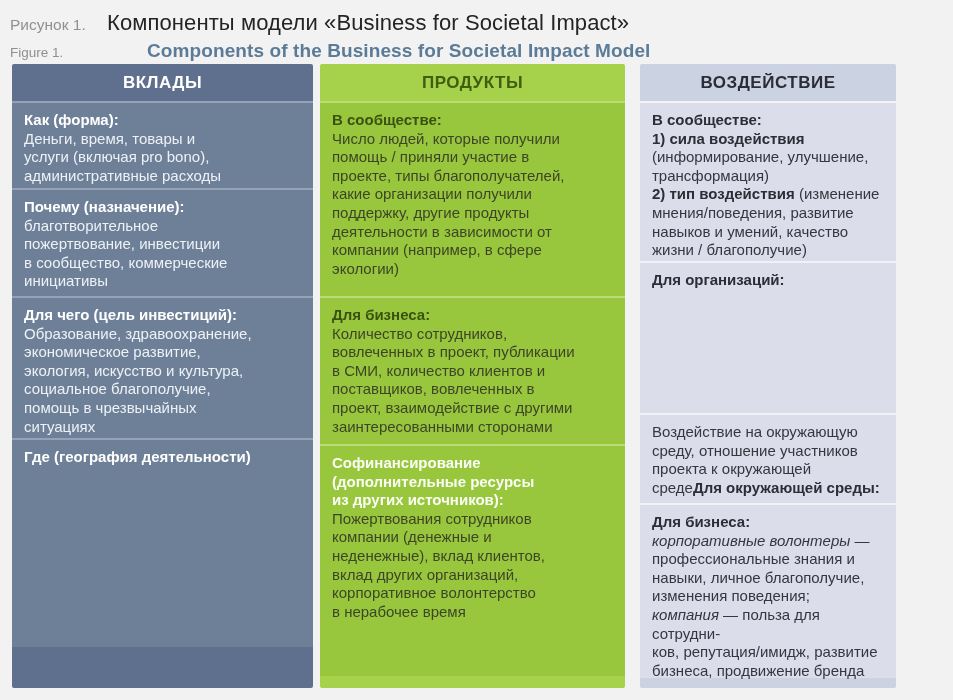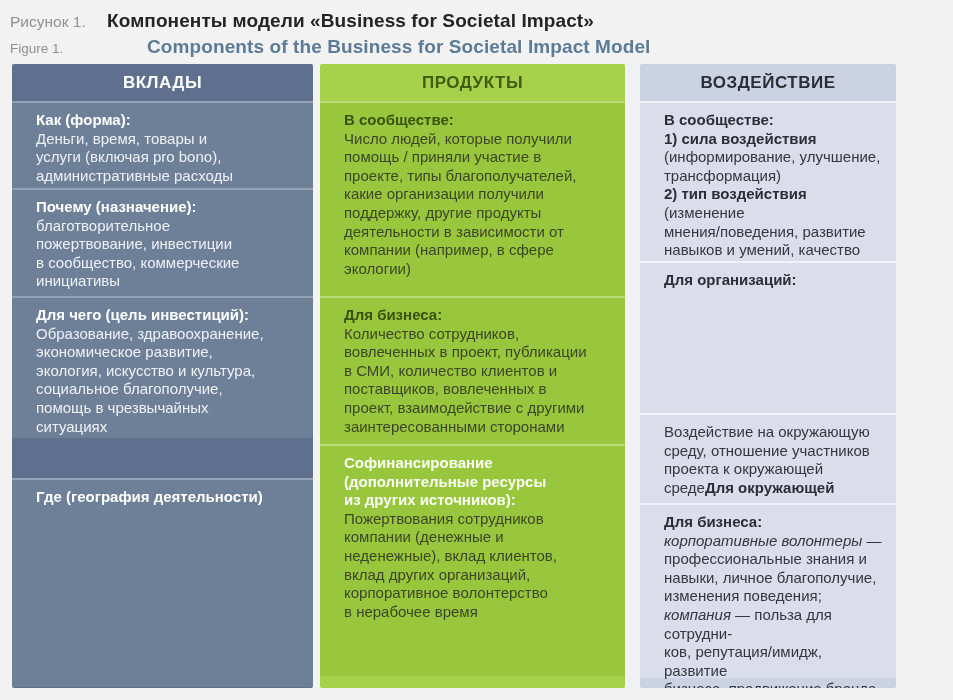--- a/index.html
+++ b/index.html
@@ -8,54 +8,54 @@
     background:var(--page-bg,#f2f2f3);
     font-family:"Liberation Sans","DejaVu Sans",sans-serif;
     -webkit-font-smoothing:antialiased;
   }
   .caption{position:absolute;left:10px;top:10px;width:930px;}
   .cap-row{display:flex;align-items:baseline;}
   .cap-row + .cap-row{margin-top:4px;gap:40px;}
   .cap-label{flex:none;width:97px;color:var(--title-label);}
   .cap-label.ru{font-size:15.5px;}
   .cap-label.en{font-size:13.5px;}
-  .cap-title-ru{font-weight:bold;font-size:19px;color:var(--title-ru);letter-spacing:.1px;}
+  .cap-title-ru{font-weight:normal;font-size:22px;color:var(--title-ru);letter-spacing:.1px;}
   .cap-title-en{font-weight:bold;font-size:19px;color:var(--title-en);letter-spacing:.1px;}
 
   .columns{position:absolute;left:12px;top:64px;display:flex;}
   .column{height:624px;border-radius:2px;overflow:hidden;display:flex;flex-direction:column;}
   .col-inputs{width:301px;background:var(--col1-base);}
   .col-products{width:305px;margin-left:7px;background:var(--col2-base);}
   .col-impact{width:256px;margin-left:15px;background:var(--col3-base);}
 
   .col-header{
     flex:none;height:37px;display:flex;align-items:center;justify-content:center;
     font-weight:bold;font-size:17px;letter-spacing:.5px;
   }
   .col-inputs .col-header{color:#ffffff;}
   .col-products .col-header{color:var(--col2-header-text);}
   .col-impact .col-header{color:var(--col3-heading);}
 
   .col-body{flex:1;display:flex;flex-direction:column;min-height:0;}
   .section{
     box-sizing:border-box;flex:none;
-    padding:8px 12px 0 24px;
+    padding:8px 12px 0 12px;
     font-size:15px;line-height:1.24;
     white-space:pre-line;
     border-top:2px solid transparent;
   }
   .col-inputs  .section{background:var(--col1-section);color:var(--col1-text);border-top-color:var(--col1-divider);}
   .col-products .section{background:var(--col2-section);color:var(--col2-text);border-top-color:var(--col2-divider);}
   .col-impact  .section{background:var(--col3-section);color:var(--col3-text);border-top-color:var(--col3-divider);}
 
   
   .col-inputs  .section:nth-child(1){height:87px;}
   .col-inputs  .section:nth-child(2){height:108px;}
   .col-inputs  .section:nth-child(3){height:142px;}
-  .col-inputs  .section:nth-child(4){height:209px;margin-top:40px;}
+  .col-inputs  .section:nth-child(4){height:209px;}
   .col-products .section:nth-child(1){height:195px;}
   .col-products .section:nth-child(2){height:148px;}
   .col-products .section:nth-child(3){height:232px;}
   .col-impact  .section:nth-child(1){height:160px;}
   .col-impact  .section:nth-child(2){height:152px;}
   .col-impact  .section:nth-child(3){height:90px;}
   .col-impact  .section:nth-child(4){height:175px;}
 
   .run-h,.run-b{font-weight:bold;}
   .run-i{font-style:italic;}

